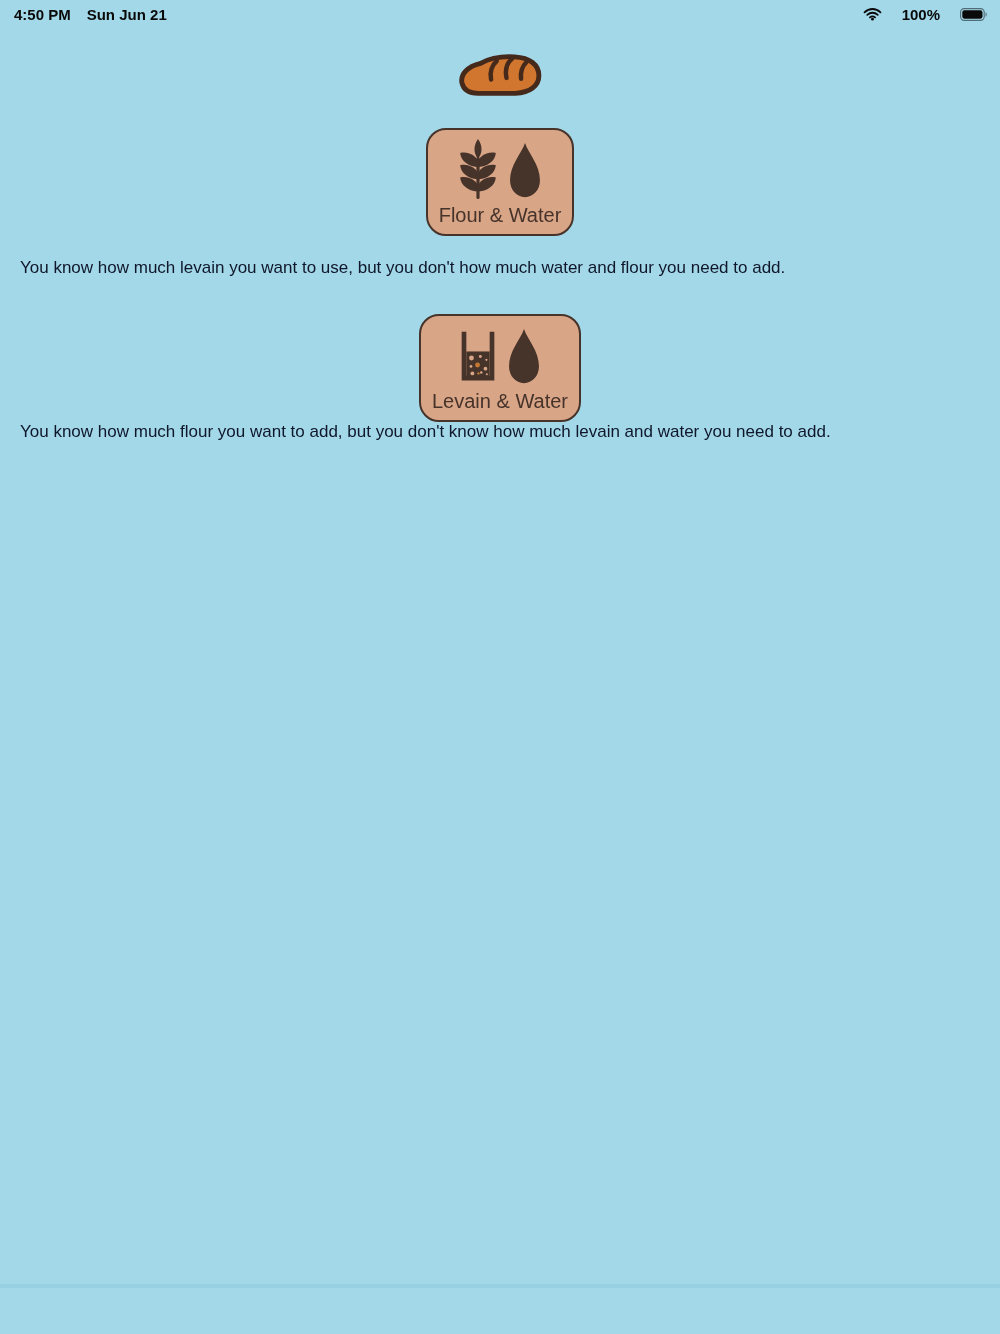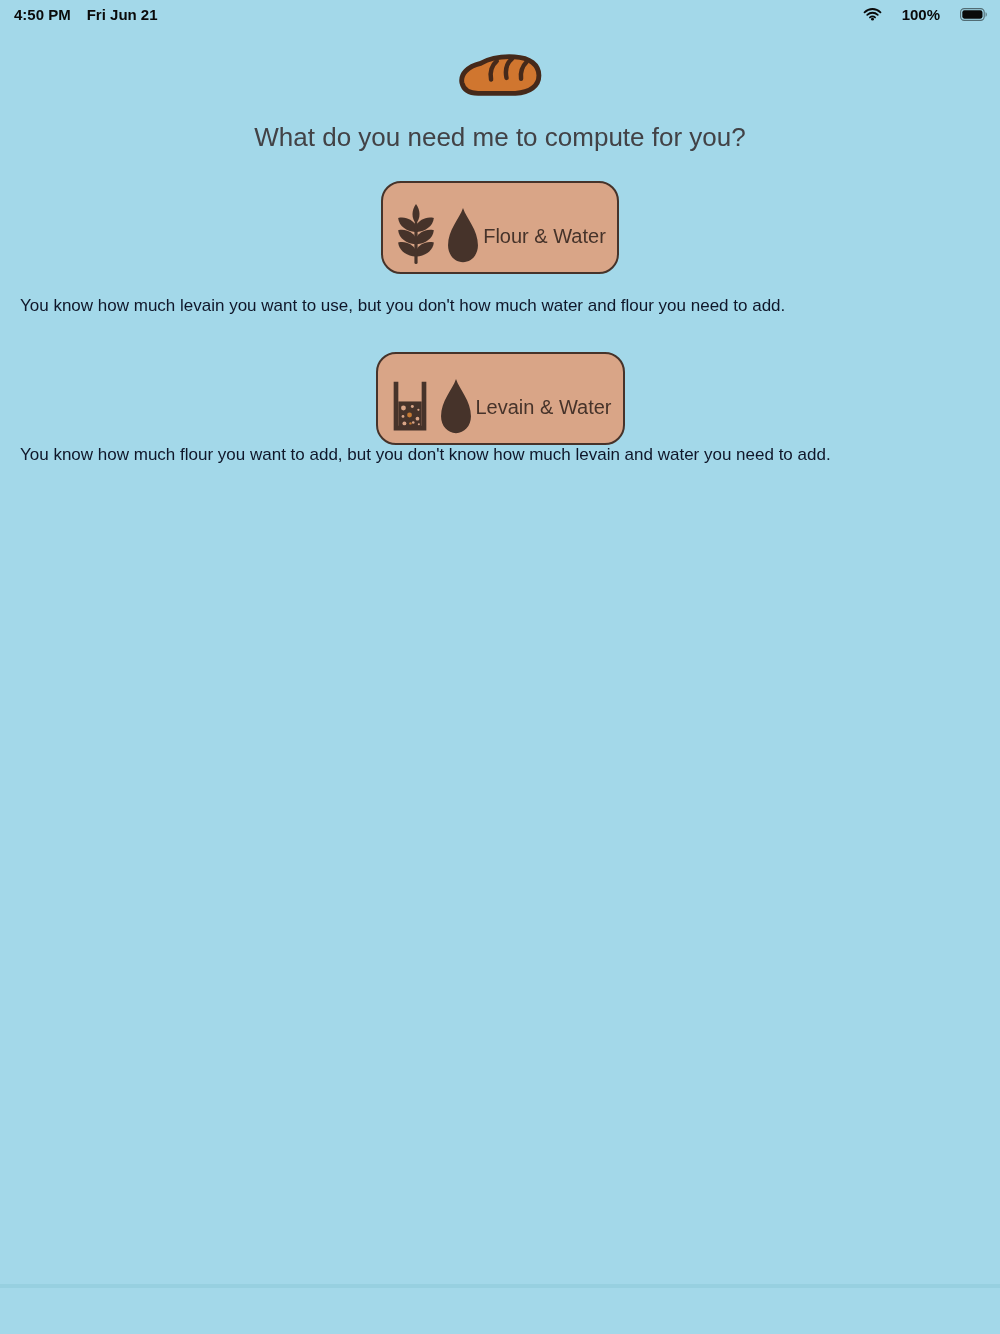--- a/index.html
+++ b/index.html
@@ -43,27 +43,27 @@
     text-align: center;
     font-size: 26px;
     font-weight: 400;
     color: #424246;
     line-height: 30px;
   }
 
   
   .option-btn {
     display: flex;
-    flex-direction: row;
+    flex-direction: column;
     align-items: center;
     margin: 0 auto;
     background: #d9a587;
     border: 2.5px solid #46332a;
     border-radius: 20px;
-    padding: 20px 11px 7px;
+    padding: 8px 11px 7px;
     cursor: pointer;
     font-family: inherit;
   }
   .option-btn .icon-row {
     display: flex;
     align-items: flex-end;
     gap: 5px;
     height: 62px;
   }
   .option-btn .icon-row svg { display: block; }
@@ -95,21 +95,21 @@
   }
 </style>
 </head>
 <body>
 
 <div class="screen">
 
   <div class="status-bar">
     <div class="status-left">
       <span>4:50 PM</span>
-      <span>Fri Jun 21</span>
+      <span>Sun Jun 21</span>
     </div>
     <div class="status-right">
       <span>
         <svg width="19" height="14" viewBox="0 0 21 15">
           <g fill="none" stroke="#0a0a0a" stroke-width="2" stroke-linecap="round">
             <path d="M1.7,5.6 C4.1,3.3 7.2,2 10.5,2 C13.8,2 16.9,3.3 19.3,5.6"></path>
             <path d="M4.7,8.5 C6.3,7 8.3,6.1 10.5,6.1 C12.7,6.1 14.7,7 16.3,8.5"></path>
             <path d="M7.7,11.3 C8.5,10.6 9.4,10.2 10.5,10.2 C11.6,10.2 12.5,10.6 13.3,11.3"></path>
           </g>
           <circle cx="10.5" cy="13.2" r="1.6" fill="#0a0a0a"></circle>
@@ -130,21 +130,20 @@
     <svg viewBox="0 0 120 58">
       <path d="M13,38 C11,27 20,18 36,14 C47,8 62,5 78,6 C97,7 108,16 108,29 C108,42 97,50 79,51 L33,51 C21,51 15,47 13,38 Z" fill="#d0762f" stroke="#45291a" stroke-width="6" stroke-linejoin="round"></path>
       <g fill="none" stroke="#45291a" stroke-width="5.5" stroke-linecap="round">
         <path d="M56,11 C50,16 47,25 49,34"></path>
         <path d="M75,8 C69,13 66,22 68,32"></path>
         <path d="M93,12 C88,17 85,25 86,33"></path>
       </g>
     </svg>
   </div>
 
-  <h1 class="page-title">What do you need me to compute for you?</h1>
 
   <button class="option-btn" id="option-flour-water">
     <span class="icon-row">
       <span>
         <svg width="44" height="62" viewBox="0 0 46 66" fill="#46332a">
           <path d="M23,1 C28,8 28,16 23,22 C18,16 18,8 23,1 Z"></path>
           <path d="M22,31 C13,30 5,25 4,16 C13,14 20,19 22,23 Z"></path>
           <path d="M24,31 C33,30 41,25 42,16 C33,14 26,19 24,23 Z"></path>
           <path d="M22,44 C13,43 5,38 4,29 C13,27 20,32 22,36 Z"></path>
           <path d="M24,44 C33,43 41,38 42,29 C33,27 26,32 24,36 Z"></path>

